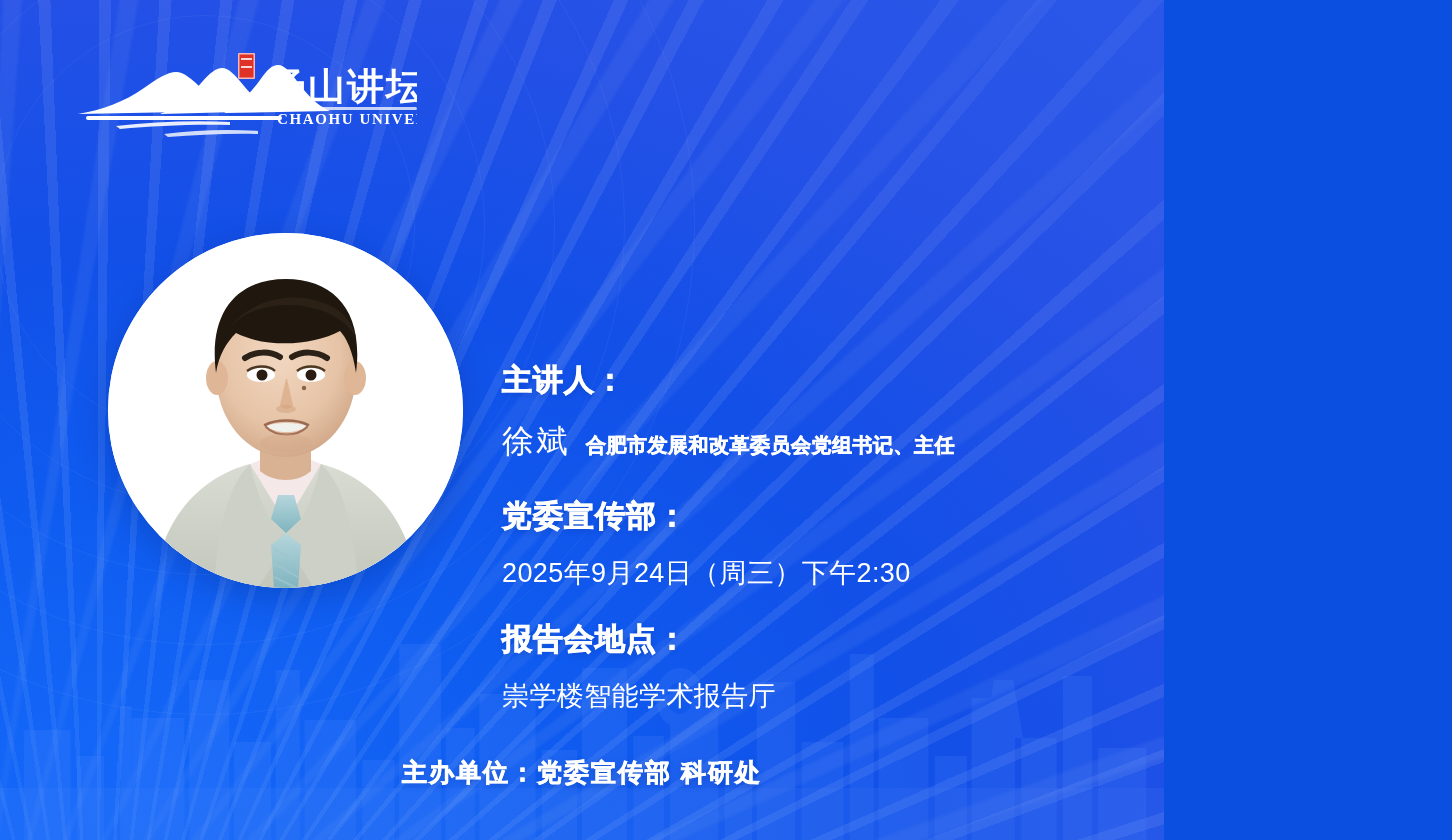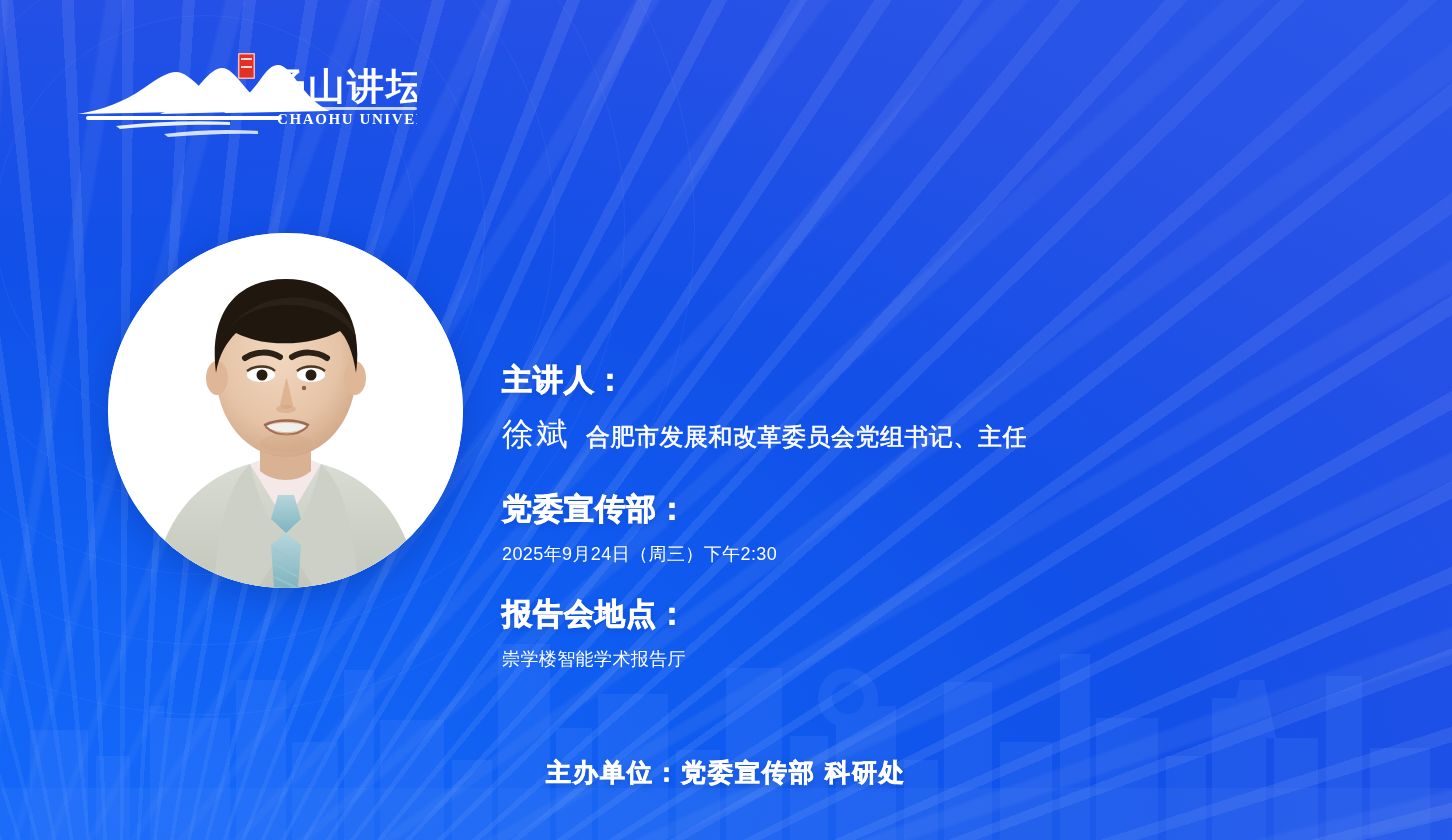--- a/index.html
+++ b/index.html
@@ -1,19 +1,19 @@
 <!DOCTYPE html>
 <html><head>
 <meta charset="utf-8">
 <style>
   html,body{margin:0;padding:0;background:#0b4fe0;}
   *{box-sizing:border-box;}
   .poster{
     position:relative;
-    width:1452px;height:840px;
+    width:1164px;height:840px;
     overflow:hidden;
     font-family:"Liberation Sans","DejaVu Sans",sans-serif;
     background:
       radial-gradient(130% 120% at 12% 92%, #1464f5 0%, #0f5cf0 26%, #1250e8 52%, #2550e6 78%, #2a57e8 100%);
   }
 
   
   .bg-layer{position:absolute;inset:0;pointer-events:none;}
 
   
@@ -100,25 +100,25 @@
   }
   .portrait svg{display:block;width:100%;height:100%;}
 
   
   .details{position:absolute;left:502px;top:360px;width:800px;color:#fff;}
   .lbl{
     font-weight:700;font-size:30px;line-height:1.3;letter-spacing:1px;
     -webkit-text-stroke:.9px #fff;
     text-shadow:0 2px 6px rgba(0,20,90,.22);
   }
-  .row-speaker{display:flex;align-items:baseline;gap:16px;margin-top:14px;}
+  .row-speaker{display:flex;align-items:baseline;gap:16px;margin-top:21px;}
   .sp-name{font-size:32px;font-weight:400;letter-spacing:2px;}
-  .sp-title{font-size:24px;font-weight:400;letter-spacing:.5px;-webkit-text-stroke:.6px #fff;}
+  .sp-title{font-size:20px;font-weight:700;letter-spacing:.5px;-webkit-text-stroke:.6px #fff;}
   .lbl.t2{margin-top:32px;}
-  .val{font-size:18px;font-weight:400;margin-top:14px;letter-spacing:.4px;}
+  .val{font-size:27px;font-weight:400;margin-top:20px;letter-spacing:.4px;}
   .lbl.t3{margin-top:28px;}
 
   
   .footer{
     position:absolute;left:0;right:0;top:756px;text-align:center;
     color:#fff;font-size:25px;font-weight:700;letter-spacing:2px;
     -webkit-text-stroke:.7px #fff;
     text-shadow:0 2px 7px rgba(0,20,90,.25);
   }
 </style>

